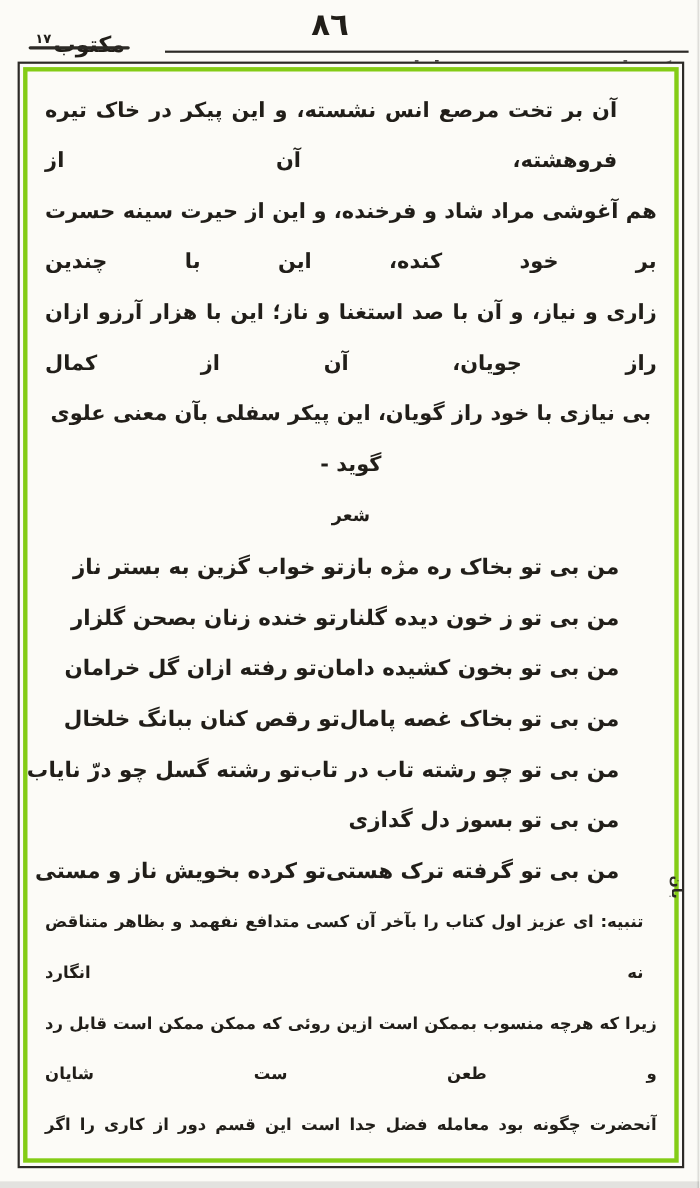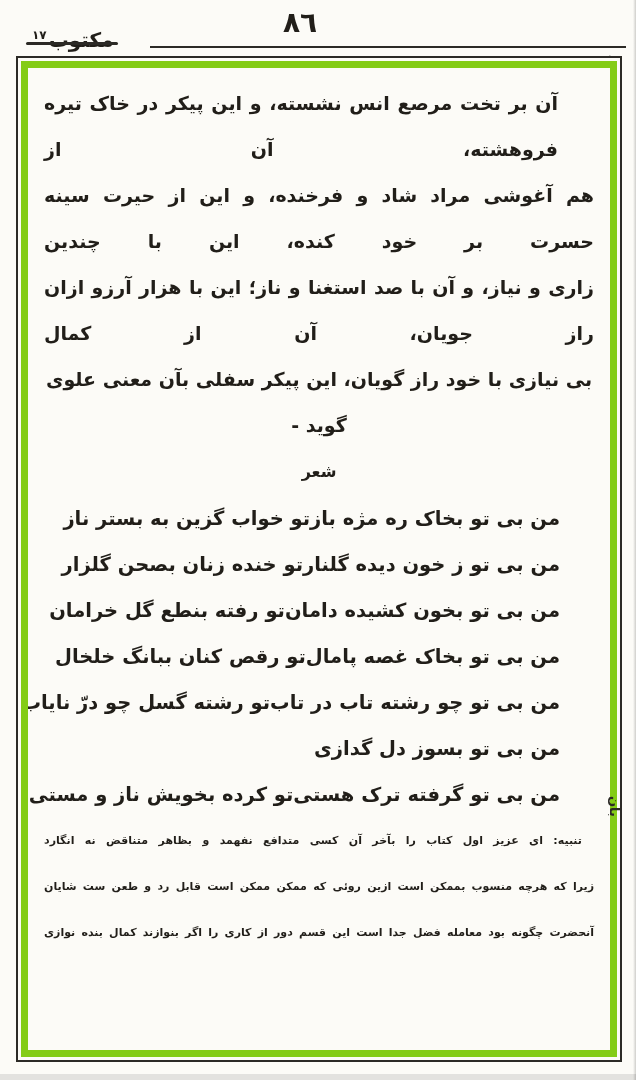--- a/index.html
+++ b/index.html
@@ -92,21 +92,21 @@
     left: 16px;
     width: 606px;
     height: 1006px;
     border: 2px solid #2c2a26;
     padding: 3px;
     box-sizing: border-box;
     background: #fcfbf7;
   }
   .box-inner {
     height: 100%;
-    border: 7px solid #84cc16;
+    border: 4px solid #84cc16;
     box-sizing: border-box;
     padding: 12px 16px 0 16px;
     overflow: hidden;
   }
 
   .ln {
     font-weight: bold;
     text-align: justify;
     text-align-last: justify;
     text-justify: inter-word;
@@ -114,21 +114,21 @@
   .ln-intro {
     font-size: 19px;
     line-height: 46px;
   }
   .ln-first { padding-right: 36px; }
   .ln-close {
     text-align: center;
     text-align-last: center;
   }
   .ln-tanbih {
-    font-size: 11px;
+    font-size: 15px;
     line-height: 46px;
   }
   .ln-tanbih-first { padding-right: 12px; }
 
   .poem-heading {
     text-align: center;
     font-size: 16px;
     line-height: 48px;
     font-weight: bold;
   }
@@ -181,21 +181,21 @@
       <div class="couplet">
         <span class="hemi">من بی تو بخاک ره مژه باز</span>
         <span class="hemi">تو خواب گزین به بستر ناز</span>
       </div>
       <div class="couplet">
         <span class="hemi">من بی تو ز خون دیده گلنار</span>
         <span class="hemi">تو خنده زنان بصحن گلزار</span>
       </div>
       <div class="couplet">
         <span class="hemi">من بی تو بخون کشیده دامان</span>
-        <span class="hemi">تو رفته بنطع گل خرامان</span>
+        <span class="hemi">تو رفته ازان گل خرامان</span>
       </div>
       <div class="couplet">
         <span class="hemi">من بی تو بخاک غصه پامال</span>
         <span class="hemi">تو رقص کنان ببانگ خلخال</span>
       </div>
       <div class="couplet">
         <span class="hemi">من بی تو چو رشته تاب در تاب</span>
         <span class="hemi">تو رشته گسل چو درّ نایاب</span>
       </div>
       <div class="couplet">

